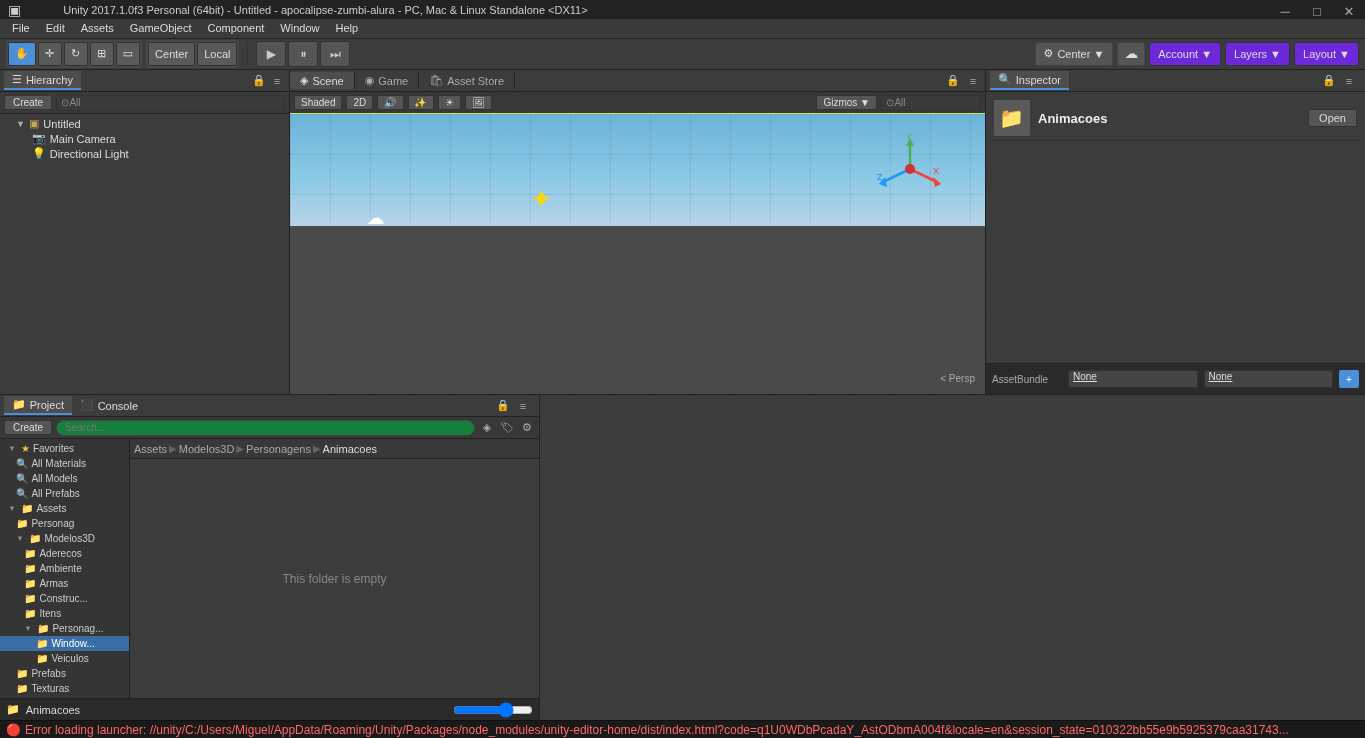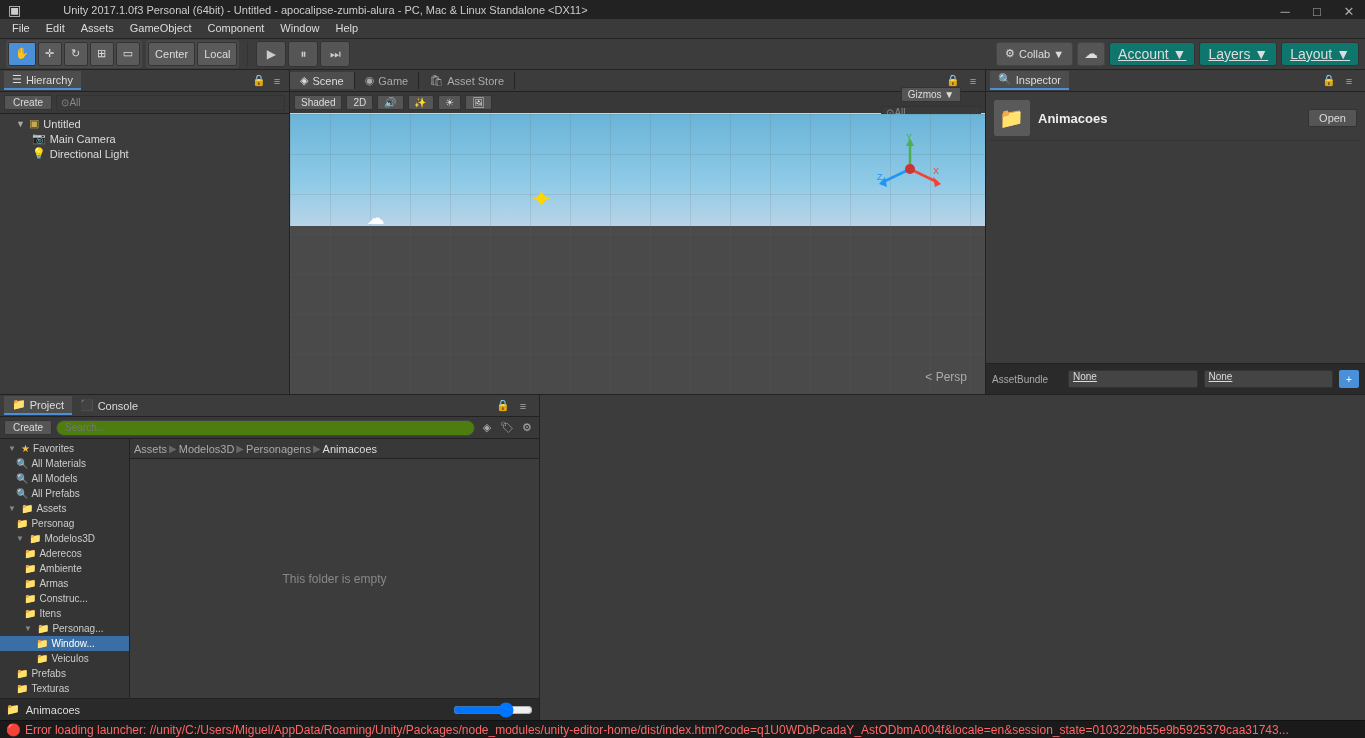--- a/index.html
+++ b/index.html
@@ -112,30 +112,29 @@
     }
     #toolbar-right {
       margin-left: auto;
       display: flex;
       align-items: center;
       gap: 4px;
     }
     .toolbar-dropdown {
       height: 24px;
       padding: 0 8px;
-      background: #0f766e;
+      background: #6d28d9;
       border: 1px solid #333;
       border-radius: 3px;
       color: #ddd;
       cursor: pointer;
       display: flex;
       align-items: center;
       gap: 4px;
-      font-size: 14px;
-      text-decoration: underline;
+      font-size: 11px;
     }
 
     
     #hierarchy-panel {
       width: 290px;
       min-width: 290px;
       background: #3c3c3c;
       border-right: 1px solid #222;
       display: flex;
       flex-direction: column;
@@ -299,23 +298,23 @@
       font-size: 18px;
     }
     .scene-gizmo {
       position: absolute;
       top: 20px;
       right: 40px;
     }
     .persp-label {
       position: absolute;
       bottom: 10px;
-      right: 18px;
+      right: 10px;
       color: #aaa;
-      font-size: 12px;
+      font-size: 10px;
     }
     .gizmo-svg {
       width: 70px;
       height: 70px;
     }
 
     
     #inspector-panel {
       width: 380px;
       min-width: 380px;
@@ -539,21 +538,21 @@
       font-size: 11px;
       display: flex;
       align-items: center;
       justify-content: center;
     }
 
     
     .search-input {
       flex: 1;
       height: 16px;
-      background: #4d7c0f;
+      background: #15803d;
       border: 1px solid #444;
       border-radius: 8px;
       padding: 0 8px;
       color: #ddd;
       font-size: 10px;
     }
 
     .project-tree-item {
       padding: 2px 4px 2px 8px;
       cursor: pointer;
@@ -639,21 +638,21 @@
     </div>
     <div class="toolbar-separator"></div>
     <div style="display:flex; gap:2px;">
       <button class="play-btn">▶</button>
       <button class="play-btn">⏸</button>
       <button class="play-btn">⏭</button>
     </div>
     <div id="toolbar-right">
       <button class="collab-btn">
         <span>⚙</span>
-        <span>Collab ▼</span>
+        <span>Center ▼</span>
       </button>
       <button class="cloud-btn">☁</button>
       <div class="toolbar-dropdown">Account ▼</div>
       <div class="toolbar-dropdown">Layers ▼</div>
       <div class="toolbar-dropdown">Layout ▼</div>
     </div>
   </div>
 
   <div id="top-section">
 
@@ -711,21 +710,21 @@
           <div class="panel-icon-btn">≡</div>
         </div>
       </div>
       <div id="scene-toolbar">
         <button class="scene-toolbar-btn">Shaded</button>
         <button class="scene-toolbar-btn">2D</button>
         <button class="scene-toolbar-btn">🔊</button>
         <button class="scene-toolbar-btn">✨</button>
         <button class="scene-toolbar-btn">☀</button>
         <button class="scene-toolbar-btn">🖼</button>
-        <div style="margin-left:auto; display:flex; align-items:center; gap:4px;flex-direction:column;">
+        <div style="margin-left:auto; display:flex; align-items:center; gap:4px;">
           <button class="scene-toolbar-btn">Gizmos ▼</button>
           <div class="search-box" style="width:100px;">
             <span style="color:#888;">⊙</span>
               <span style="color:#888;">All</span>
           </div>
         </div>
       </div>
       <div id="scene-view">
         <div class="scene-sky"></div>
         <div class="scene-ground"></div>

